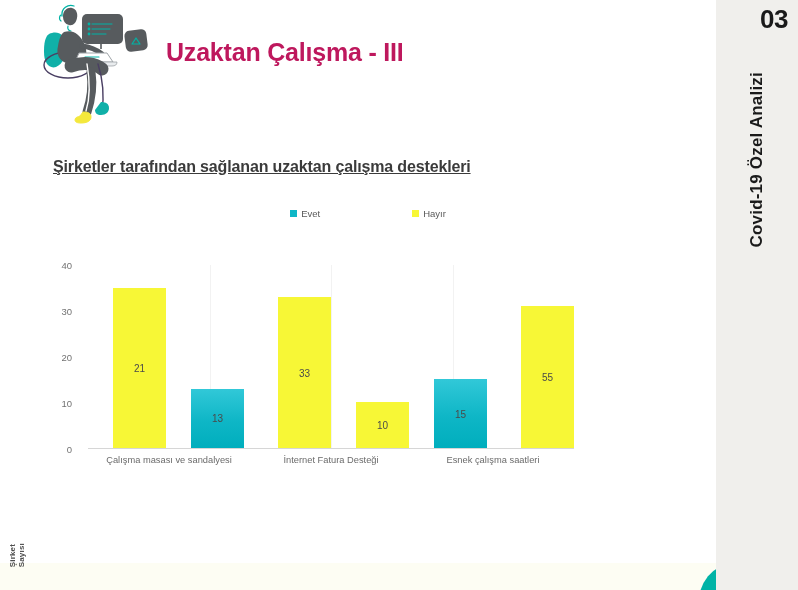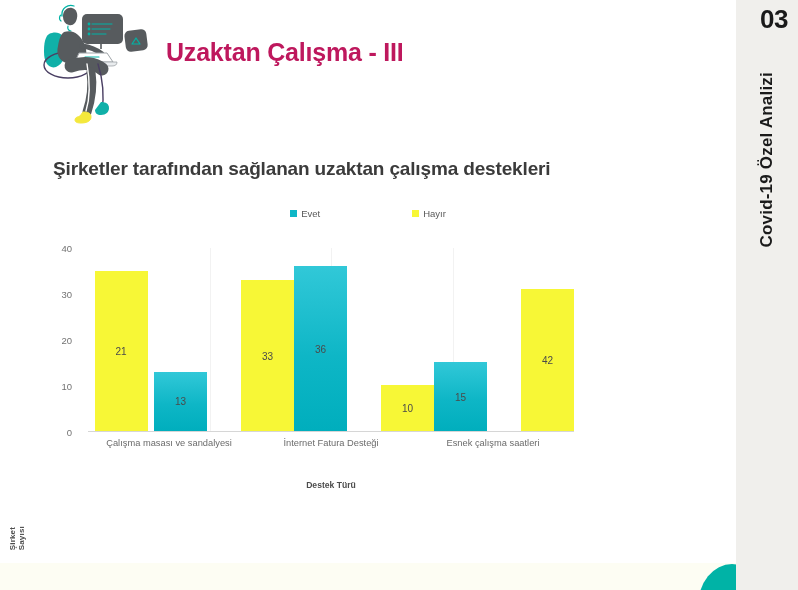--- a/index.html
+++ b/index.html
@@ -40,21 +40,21 @@
     right: 2px; top: 0px;
     width: 23px; height: 23px;
     background: #00b3a6;
     border-radius: 50%;
   }
 
   
   .sidebar {
     position: absolute;
     right: 0; top: 0;
-    width: 62px; height: 590px;
+    width: 82px; height: 590px;
     background: #f0efec;
   }
   .sidebar-number {
     position: absolute;
     top: 4px; right: 10px;
     font-size: 26px;
     font-weight: 800;
     color: #1a1a1a;
     letter-spacing: -0.5px;
   }
@@ -87,24 +87,25 @@
     font-size: 25px;
     font-weight: 800;
     color: #be185d;
     letter-spacing: -0.2px;
   }
 
   
   .chart-subtitle {
     position: absolute;
     left: 53px; top: 158px;
-    font-size: 19px;
+    font-size: 16px;
     font-weight: 800;
     color: #3b3b3b;
     letter-spacing: -0.15px;
+    text-decoration: underline;
   }
 
   .legend {
     position: absolute;
     left: 0; top: 208px;
     width: 736px;
     display: flex;
     justify-content: center;
     gap: 92px;
     align-items: center;
@@ -112,21 +113,21 @@
   .legend-item {
     display: flex;
     align-items: center;
     gap: 4px;
   }
   .legend-swatch { width: 7px; height: 7px; display: inline-block; }
   .legend-label { font-size: 9.5px; color: #595959; }
 
   .plot-wrap {
     position: absolute;
-    left: 0; top: 248px;
+    left: 0; top: 265px;
     width: 588px; height: 260px;
   }
   .y-axis-title {
     position: absolute;
     left: 8px; top: 278px;
     writing-mode: vertical-rl;
     transform: rotate(180deg);
     font-size: 8px;
     font-weight: bold;
     color: #4d4d4d;
@@ -316,43 +317,39 @@
           <div class="group">
             <div class="bar evet" style="height:32.5%">
               <span class="bar-value">13</span>
             </div>
             <div class="bar hayir" style="height:82.5%">
               <span class="bar-value">33</span>
             </div>
           </div>
 
           <div class="group">
-            <div class="bar evet" style="height:90%">
-              <span class="bar-value">36</span>
-            </div>
             <div class="bar hayir" style="height:25%">
               <span class="bar-value">10</span>
             </div>
           </div>
 
           <div class="group">
             <div class="bar evet" style="height:37.5%">
               <span class="bar-value">15</span>
             </div>
             <div class="bar hayir" style="height:77.5%">
-              <span class="bar-value">42</span>
+              <span class="bar-value">55</span>
             </div>
           </div>
 
         </div>
       </div>
 
       <div class="cat-labels">
         <div class="cat-label">Çalışma masası ve sandalyesi</div>
         <div class="cat-label">İnternet Fatura Desteği</div>
         <div class="cat-label">Esnek çalışma saatleri</div>
       </div>
 
-      <div class="x-axis-title">Destek Türü</div>
     </div>
   </section>
 
 </div>
 
 </body></html>

